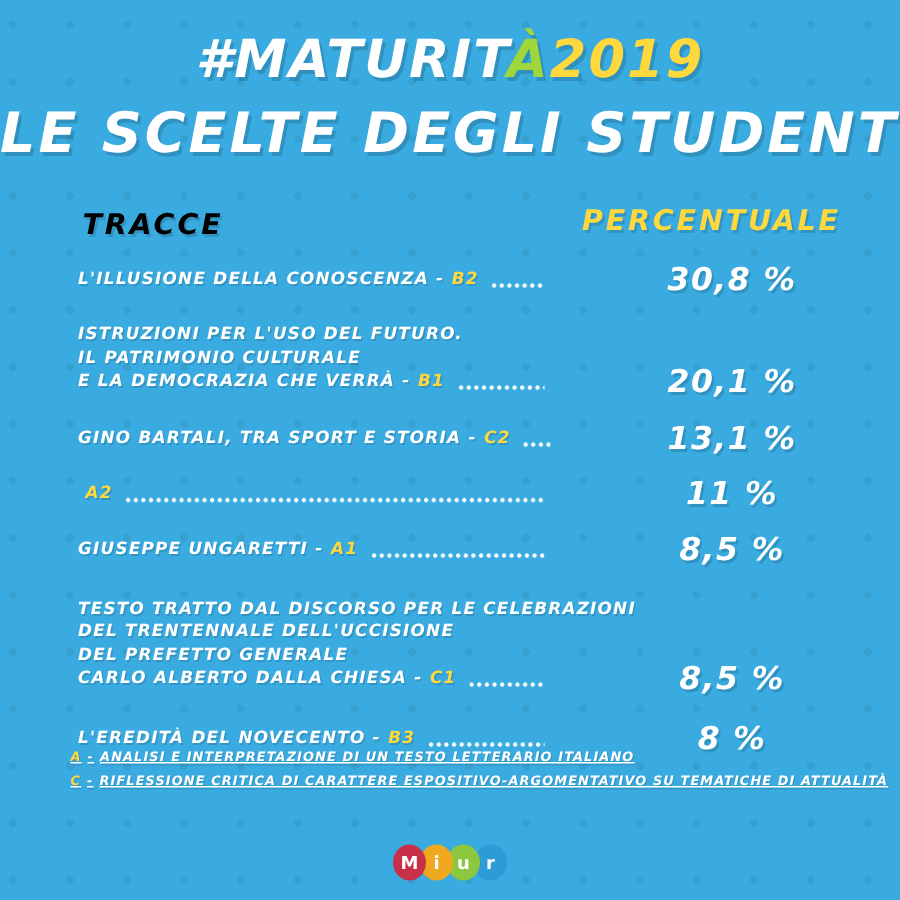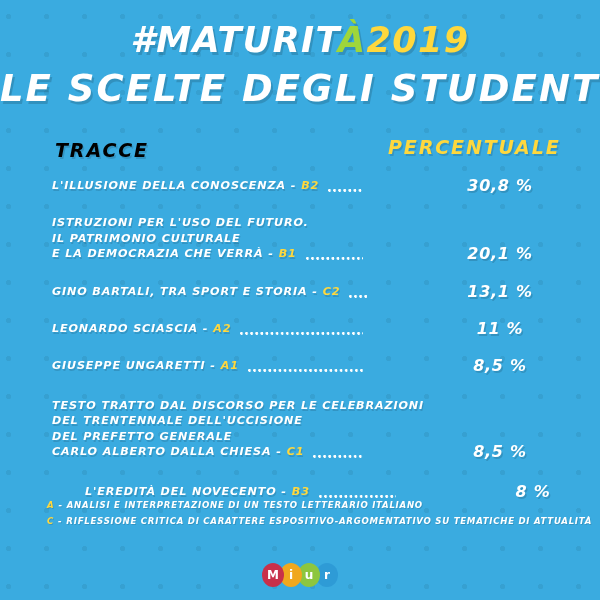--- a/index.html
+++ b/index.html
@@ -126,25 +126,25 @@
     height:13px;
     margin-left:9px;
     margin-right:4px;
     background-image:radial-gradient(circle at 1.45px 9.4px, #ffffff 1.25px, rgba(255,255,255,0) 1.6px);
     background-size:5.1px 13px;
     background-repeat:repeat-x;
     min-width:18px;
   }
   .row-pct {
     position:absolute;
-    left:444px;
+    left:432px;
     width:112px;
     bottom:-3px;
     text-align:center;
-    font-size:16px;
+    font-size:21px;
     line-height:22px;
     color:#ffffff;
     font-weight:bold;
     font-style:italic;
     letter-spacing:0.045em;
     text-shadow:1.5px 2px 0 rgba(0,0,0,0.14);
     white-space:nowrap;
   }
 
   
@@ -154,20 +154,21 @@
   }
   .note {
     font-size:8.6px;
     line-height:16.3px;
     color:#ffffff;
     font-weight:bold;
     font-style:italic;
     letter-spacing:0.085em;
     text-shadow:0.8px 1.2px 0 rgba(0,0,0,0.13);
     white-space:nowrap;
+    text-decoration:underline;
   }
   .note-key { color:#ffd83d; padding-right:4px; }
   .note-dash { padding-right:4px; }
 
   
   #logo {
     position:absolute;
     left:0; right:0;
     top:563px;
     display:flex;
@@ -241,21 +242,20 @@
             <span class="lbl-text">GINO BARTALI, TRA SPORT E STORIA -</span>
             <span class="lbl-code">C2</span>
             <span class="leader"></span>
           </div>
         </div>
         <div class="row-pct">13,1 %</div>
       </div>
       <div class="row" style="height: 37px;">
         <div class="row-label">
           <div class="lbl-line lbl-last">
-            <span class="lbl-text">LEONARDO SCIASCIA -</span>
             <span class="lbl-code">A2</span>
             <span class="leader"></span>
           </div>
         </div>
         <div class="row-pct">11 %</div>
       </div>
       <div class="row" style="height: 37px;">
         <div class="row-label">
           <div class="lbl-line lbl-last">
             <span class="lbl-text">GIUSEPPE UNGARETTI -</span>
@@ -271,21 +271,21 @@
           <div class="lbl-line">DEL TRENTENNALE DELL'UCCISIONE</div>
           <div class="lbl-line">DEL PREFETTO GENERALE</div>
           <div class="lbl-line lbl-last">
             <span class="lbl-text">CARLO ALBERTO DALLA CHIESA -</span>
             <span class="lbl-code">C1</span>
             <span class="leader"></span>
           </div>
         </div>
         <div class="row-pct">8,5 %</div>
       </div>
-      <div class="row" style="height: 40px; margin-left: 33px;">
+      <div class="row" style="height: 40px;">
         <div class="row-label">
           <div class="lbl-line lbl-last">
             <span class="lbl-text">L'EREDITÀ DEL NOVECENTO -</span>
             <span class="lbl-code">B3</span>
             <span class="leader"></span>
           </div>
         </div>
         <div class="row-pct">8 %</div>
       </div>
     </div>

